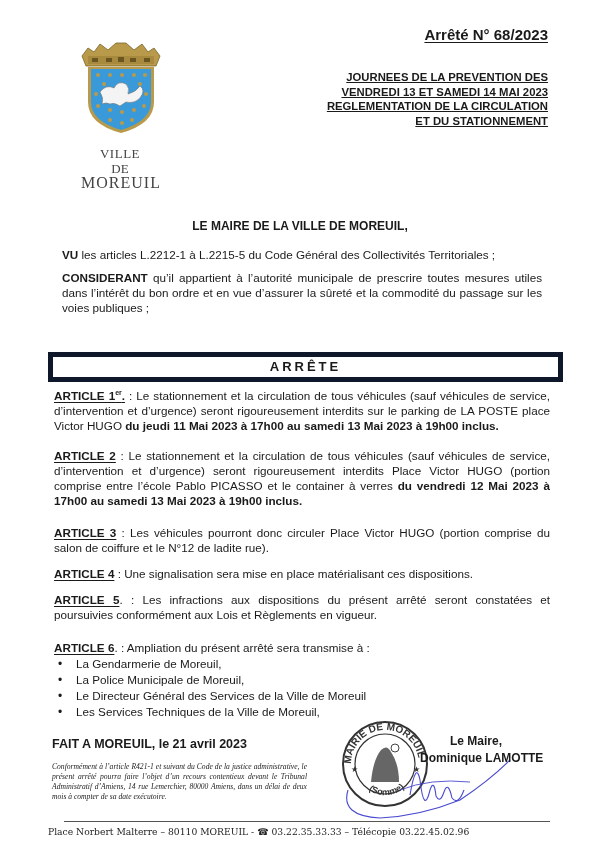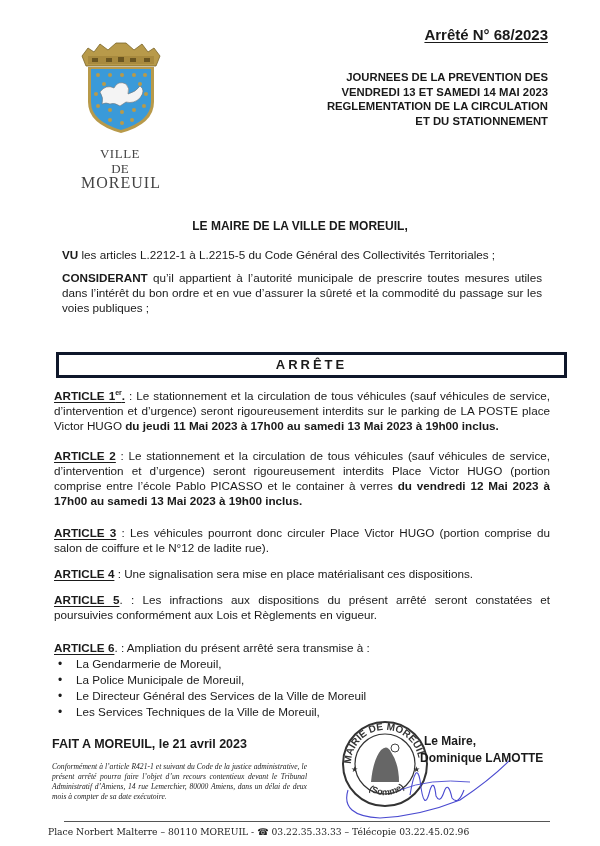--- a/index.html
+++ b/index.html
@@ -13,32 +13,32 @@
            font-family: "Liberation Serif", serif; color: #444; }
   #ville-1 { top: 146px; font-size: 13px; letter-spacing: 0.5px; }
   #ville-2 { top: 161px; font-size: 13px; }
   #ville-3 { top: 174px; font-size: 16px; letter-spacing: 1px; left: 66px; width: 110px; }
 
   
   #arrete-num { right: 52px; top: 26px; font-weight: bold; font-size: 15px;
                 text-decoration: underline; text-underline-offset: 2px; }
   #header-title { right: 52px; top: 70px; text-align: right; font-weight: bold;
                   font-size: 11.3px; line-height: 14.5px; }
-  #header-title div { text-underline-offset: 1px; }
+  #header-title div { text-decoration: underline; text-underline-offset: 1px; }
 
   #maire-title { left: 0; width: 600px; text-align: center; top: 219px;
                  font-weight: bold; font-size: 12px; }
 
   .body-text { left: 54px; width: 496px; font-size: 11.7px; line-height: 15px;
                text-align: justify; }
   #preamble { top: 239px; }
   #preamble p { margin: 8px; }
 
-  #arrete-box { left: 56px; top: 352px; width: 505px; height: 20px;
-                border: 3px solid #0f172a; text-align: center; font-weight: bold;
+  #arrete-box { left: 48px; top: 352px; width: 505px; height: 20px;
+                border: 5px solid #0f172a; text-align: center; font-weight: bold;
                 font-size: 13px; line-height: 20px; letter-spacing: 3px; }
 
   .article { margin: 0; }
   .art-label { font-weight: bold; text-decoration: underline; text-underline-offset: 2px; }
   .b { font-weight: bold; }
   sup { font-size: 7px; }
 
   #art1 { top: 385px; }
   #art2 { top: 448px; }
   #art3 { top: 525px; }
@@ -50,21 +50,21 @@
   #art6 li::before { content: "\2022"; position: absolute; left: 4px; top: 0; font-size: 12px; }
 
   #fait { left: 52px; top: 737px; font-weight: bold; font-size: 12.5px; text-align: center; }
 
   #recours { left: 52px; top: 762px; width: 255px; font-family: "Liberation Serif", serif;
              font-style: italic; font-size: 7.6px; line-height: 10px; text-align: justify; color: #222; }
 
   #stamp { left: 341px; top: 720px; width: 88px; height: 88px; }
   #signature { left: 340px; top: 720px; width: 200px; height: 100px; }
   #sign-block { left: 420px; top: 733px; font-weight: bold; font-size: 12px; line-height: 17px; }
-  #sign-block div:first-child { padding-left: 4px; }
+  #sign-block div:first-child { padding-left: 4px; margin-left: 26px; }
 
   #footer-line { left: 64px; top: 821px; width: 486px; height: 0; border-top: 1.5px solid #555; }
   #footer { left: 0; width: 600px; top: 826px; text-align: left;
             font-family: "DejaVu Serif", serif; font-size: 9.2px; color: #222; padding-left: 48px; }
 </style>
 </head>
 <body>
 
 <svg id="crest" class="abs" viewBox="0 0 82 92">
 

